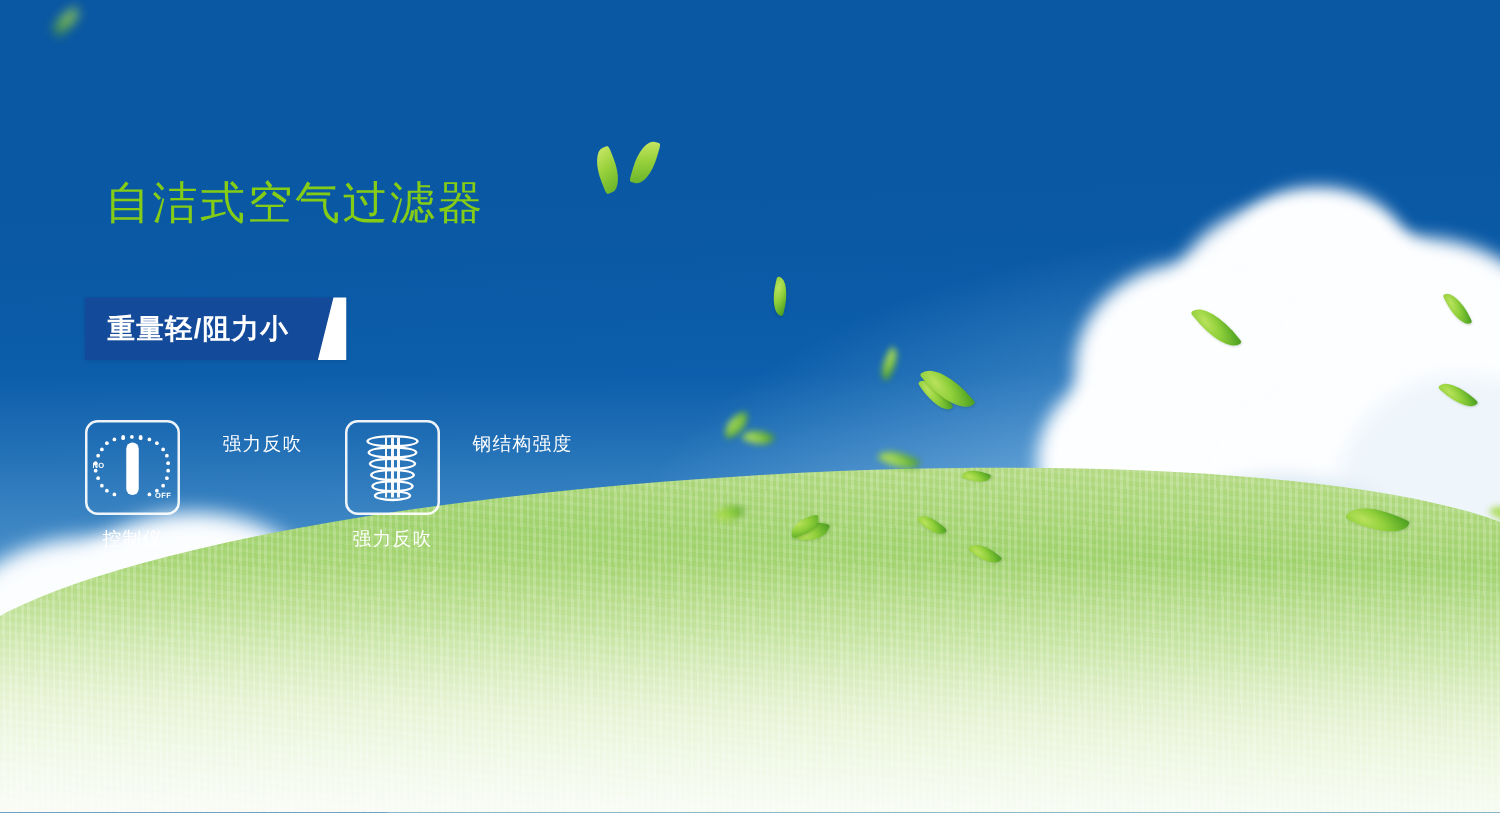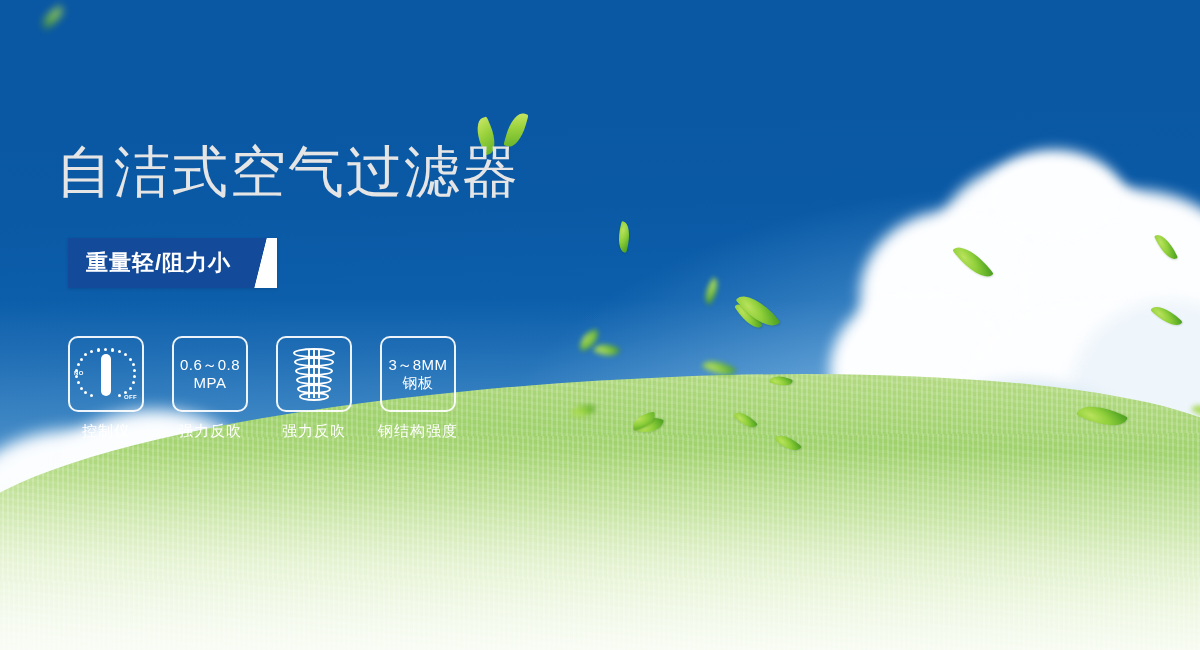--- a/index.html
+++ b/index.html
@@ -73,24 +73,24 @@
     position:absolute;
     background:radial-gradient(ellipse at 28% 28%, #b9e25c 0%, #8fcf3a 40%, #5fae28 78%, #4b9a20 100%);
     border-radius:2px 100% 2px 100%;
     box-shadow:0 1px 2px rgba(0,40,10,.18);
   }
   .leaf.blur { filter:blur(2.4px); opacity:.9; }
   .leaf.blur2 { filter:blur(4.5px); opacity:.85; }
 
   
   .title {
-    position:absolute; left:56px; top:144px;
-    font-size:56px; line-height:1;
+    position:absolute; left:84px; top:144px;
+    font-size:36px; line-height:1;
     font-weight:300;
-    color:#e5e5e5;
+    color:#84cc16;
     letter-spacing:2px;
     white-space:nowrap;
   }
 
   .sprout { position:absolute; left:478px; top:112px; width:60px; height:46px; }
   .sprout .lf {
     position:absolute; width:16px; height:36px;
     background:linear-gradient(160deg,#cfe96b 0%,#9ad23c 45%,#62b028 100%);
     border-radius:70% 10% 70% 10%;
   }
@@ -294,51 +294,39 @@
           <span class="dot" style="left:15px; top:48px;"></span>
           <span class="needle"></span>
           <span class="tag no">NO</span>
           <span class="tag off">OFF</span>
         </div>
       </div>
       <div class="feat-label">控制仪</div>
     </div>
 
     <div class="feat">
-      <div class="feat-box">
-        <div class="feat-txt">
-          <span>0.6～0.8</span>
-          <span class="l2">MPA</span>
-        </div>
-      </div>
       <div class="feat-label">强力反吹</div>
     </div>
 
     <div class="feat">
       <div class="feat-box">
         <div class="ico-coil">
           <span class="stem"></span>
           <span class="ring" style="top:2px;  width:42px; height:10px;"></span>
           <span class="ring" style="top:11px; width:40px; height:10px;"></span>
           <span class="ring" style="top:20px; width:38px; height:10px;"></span>
           <span class="ring" style="top:29px; width:36px; height:10px;"></span>
           <span class="ring" style="top:38px; width:34px; height:10px;"></span>
           <span class="ring" style="top:46px; width:30px; height:9px;"></span>
         </div>
       </div>
       <div class="feat-label">强力反吹</div>
     </div>
 
     <div class="feat">
-      <div class="feat-box">
-        <div class="feat-txt">
-          <span>3～8MM</span>
-          <span class="l2">钢板</span>
-        </div>
-      </div>
       <div class="feat-label">钢结构强度</div>
     </div>
 
 
   </div>
 
   <div class="leaf blur" style="left:578px; top:332px; width:22px; height:16px; transform:rotate(-20deg); border-radius:100% 2px 100% 2px;"></div>
   <div class="leaf" style="left:632px; top:414px; width:24px; height:14px; transform:rotate(-12deg); border-radius:100% 2px 100% 2px;"></div>
 
 </div>

